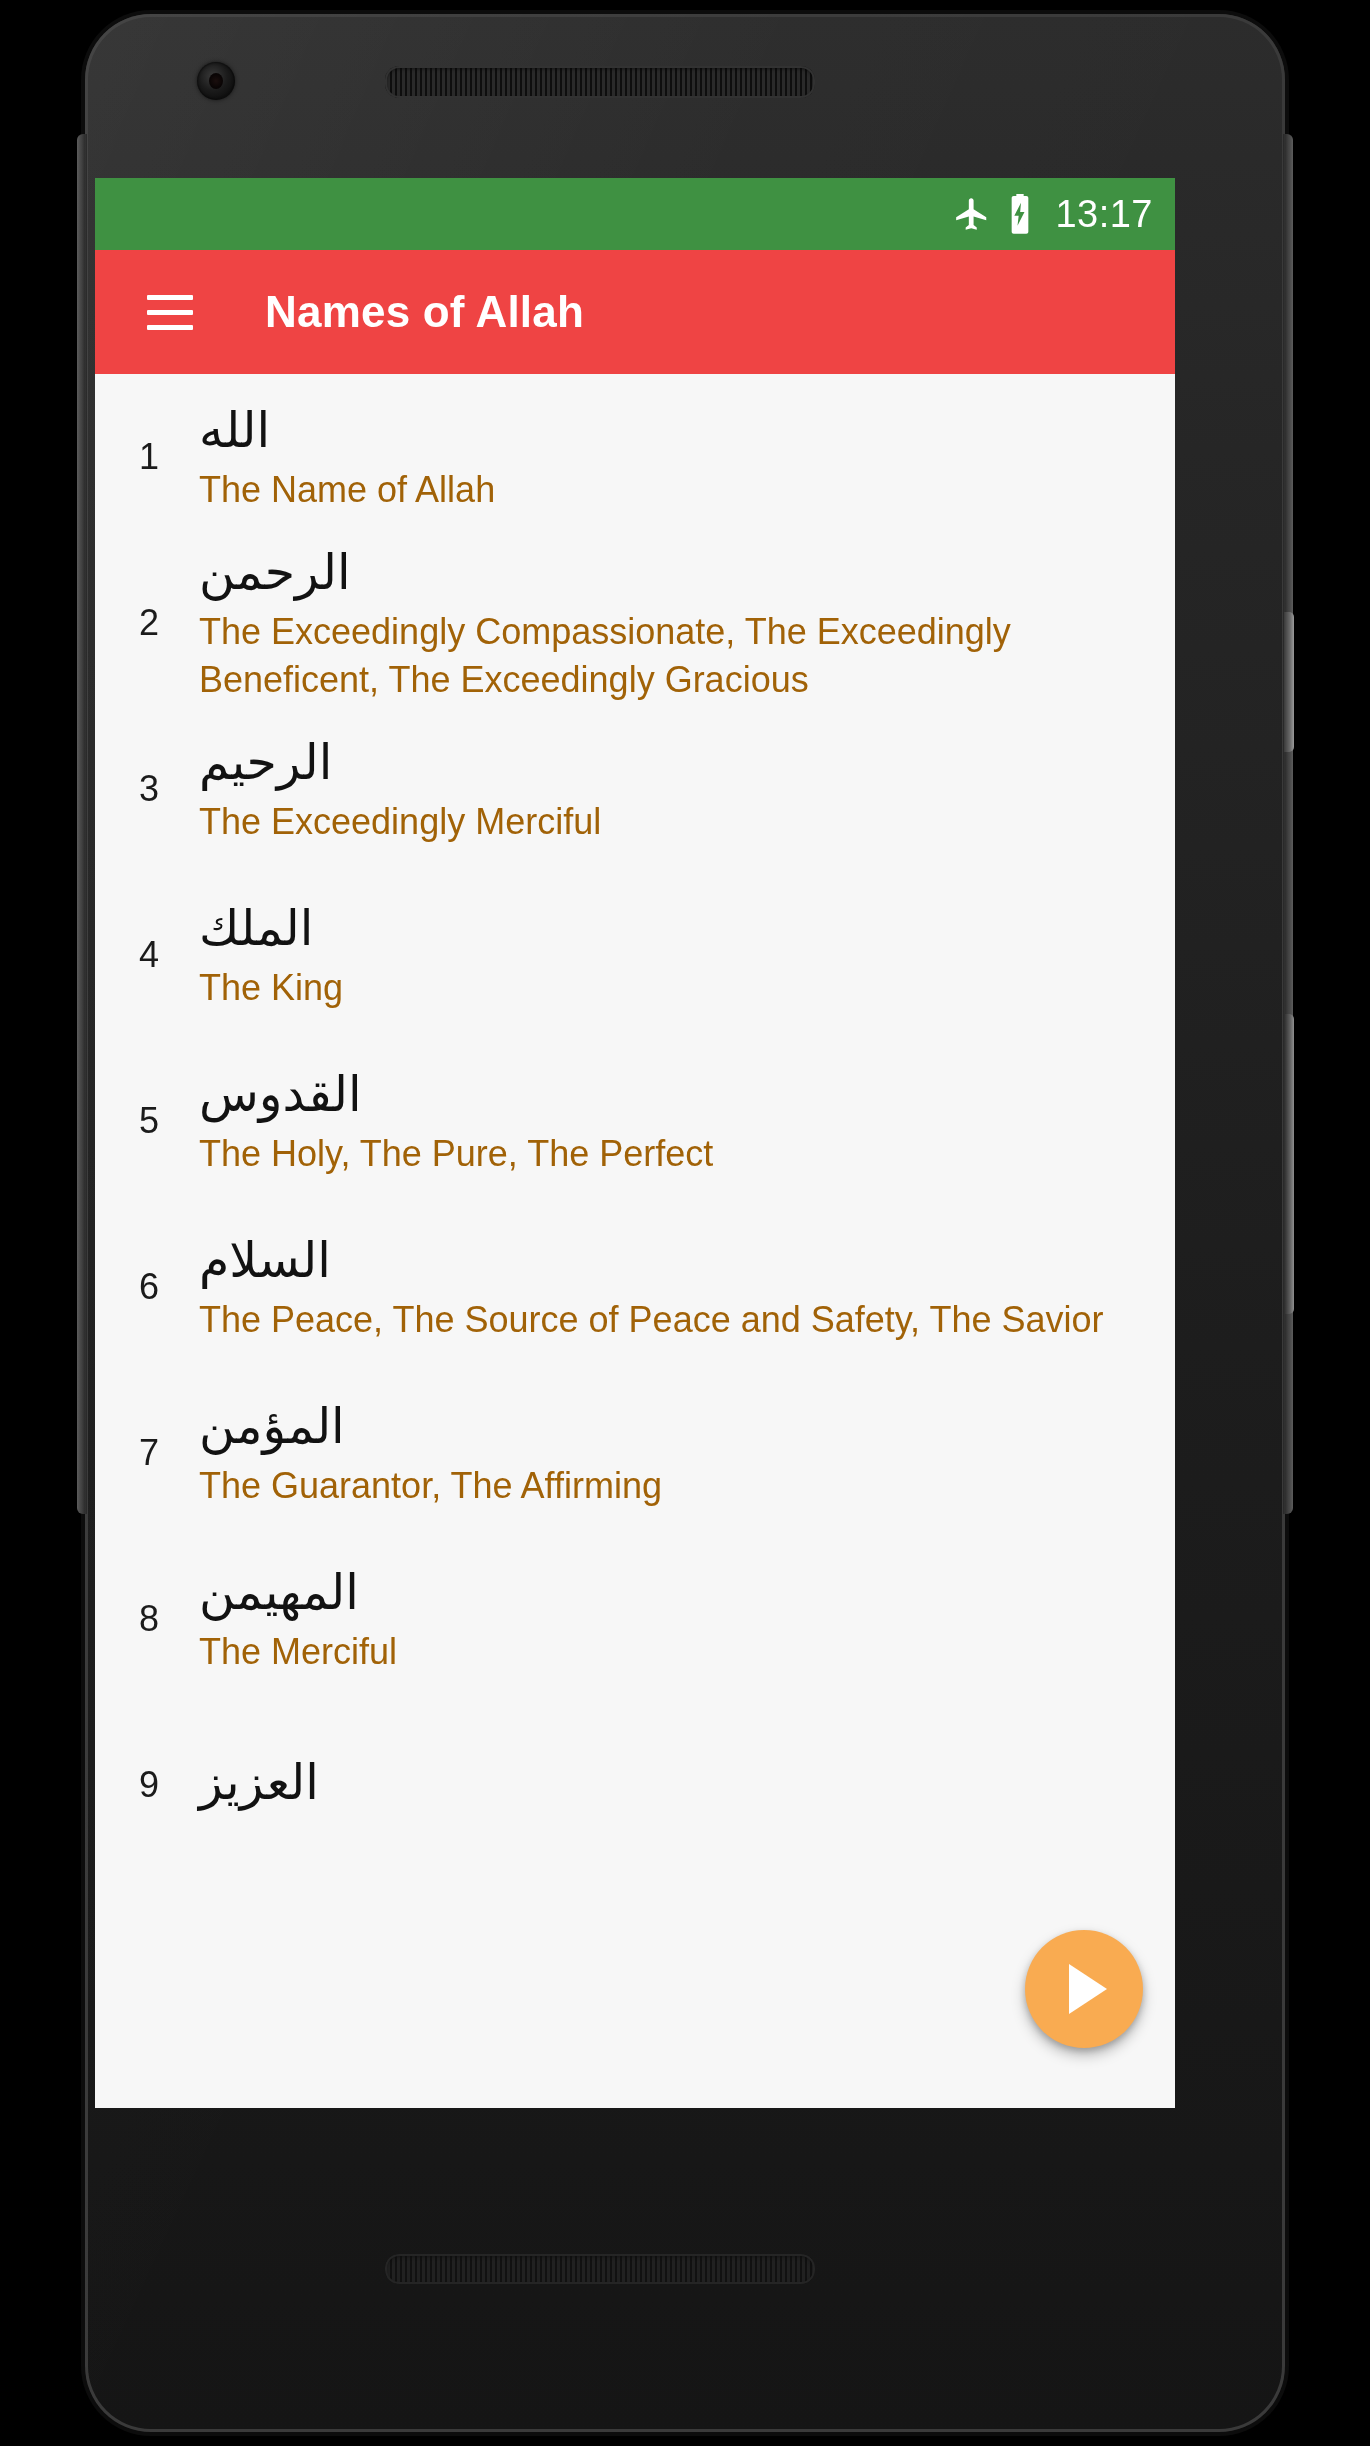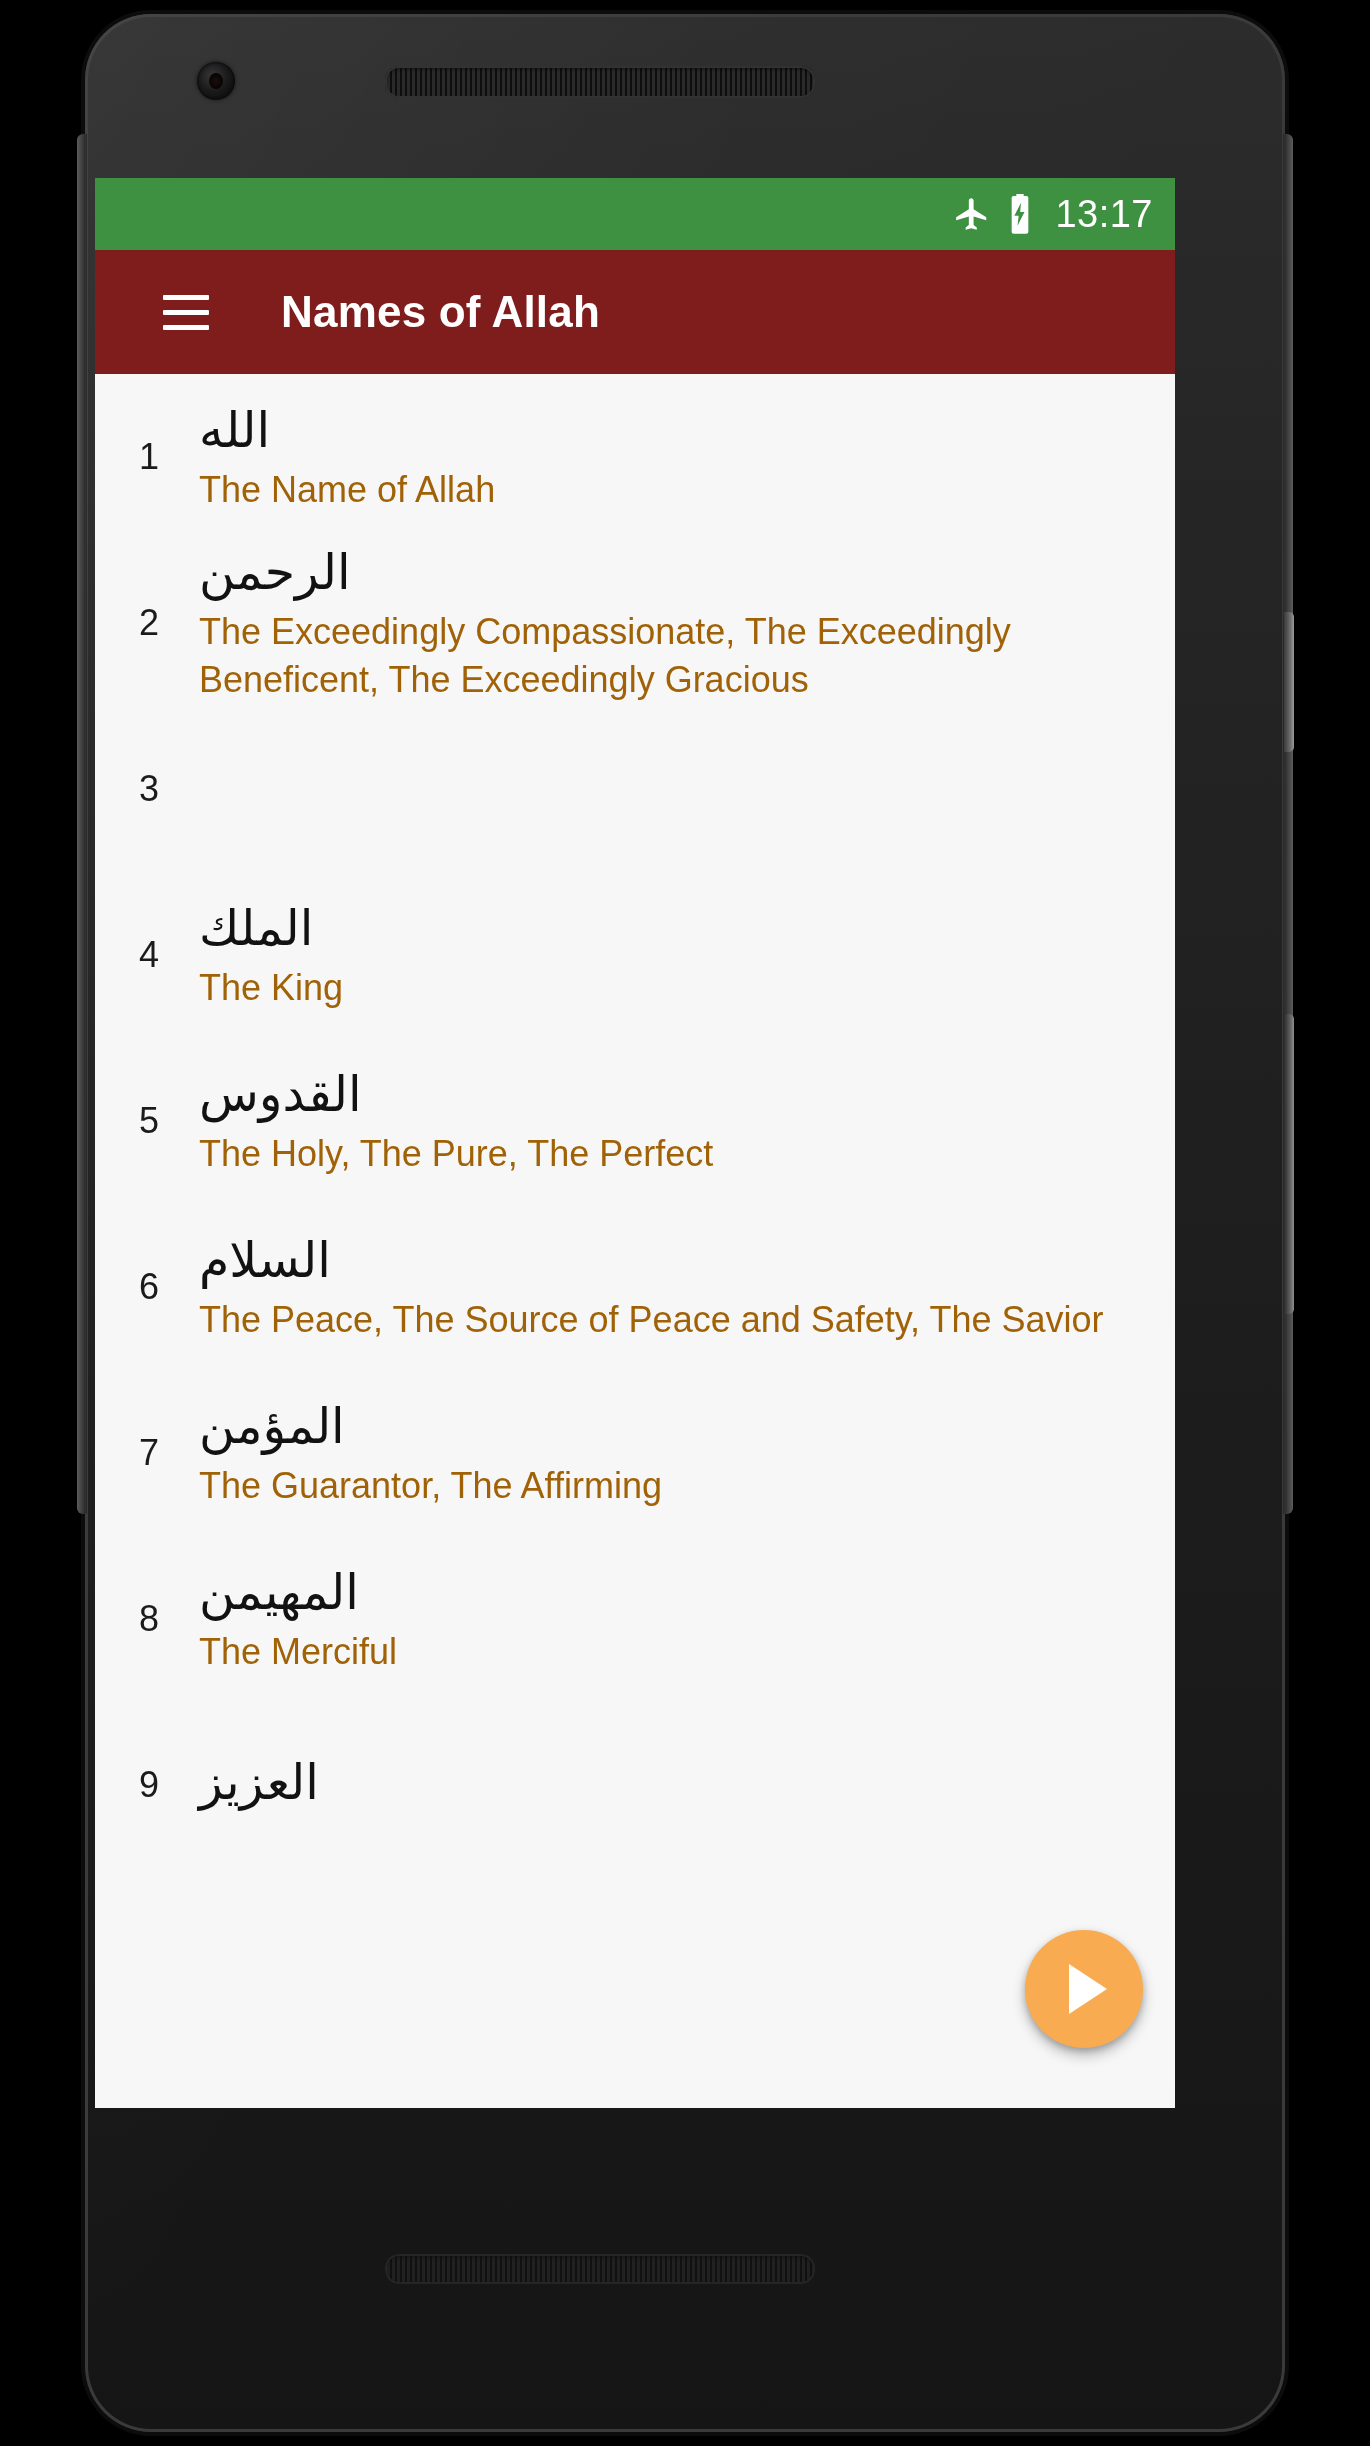--- a/index.html
+++ b/index.html
@@ -155,24 +155,24 @@
     color: #ffffff;
     font-size: 38px;
     letter-spacing: .5px;
     margin-left: 6px;
     line-height: 1;
   }
 
   
   #app-bar {
     height: 124px;
-    background: #7f1d1d;
-    display: flex;
-    align-items: center;
-    padding-left: 54px;
+    background: #ef4444;
+    display: flex;
+    align-items: center;
+    padding-left: 38px;
     box-sizing: border-box;
   }
   #menu-button {
     width: 74px;
     height: 74px;
     display: flex;
     flex-direction: column;
     align-items: center;
     justify-content: center;
     gap: 10px;
@@ -317,20 +317,24 @@
       <div class="list-item">
         <div class="item-index">2</div>
         <div class="item-texts">
           <div class="item-arabic">الرحمن</div>
           <div class="item-meaning">The Exceedingly Compassionate, The Exceedingly Beneficent, The Exceedingly Gracious</div>
         </div>
       </div>
 
       <div class="list-item">
         <div class="item-index">3</div>
+        <div class="item-texts">
+          <div class="item-arabic">الرحيم</div>
+          <div class="item-meaning">The Exceedingly Merciful</div>
+        </div>
       </div>
 
       <div class="list-item">
         <div class="item-index">4</div>
         <div class="item-texts">
           <div class="item-arabic">الملك</div>
           <div class="item-meaning">The King</div>
         </div>
       </div>
 

